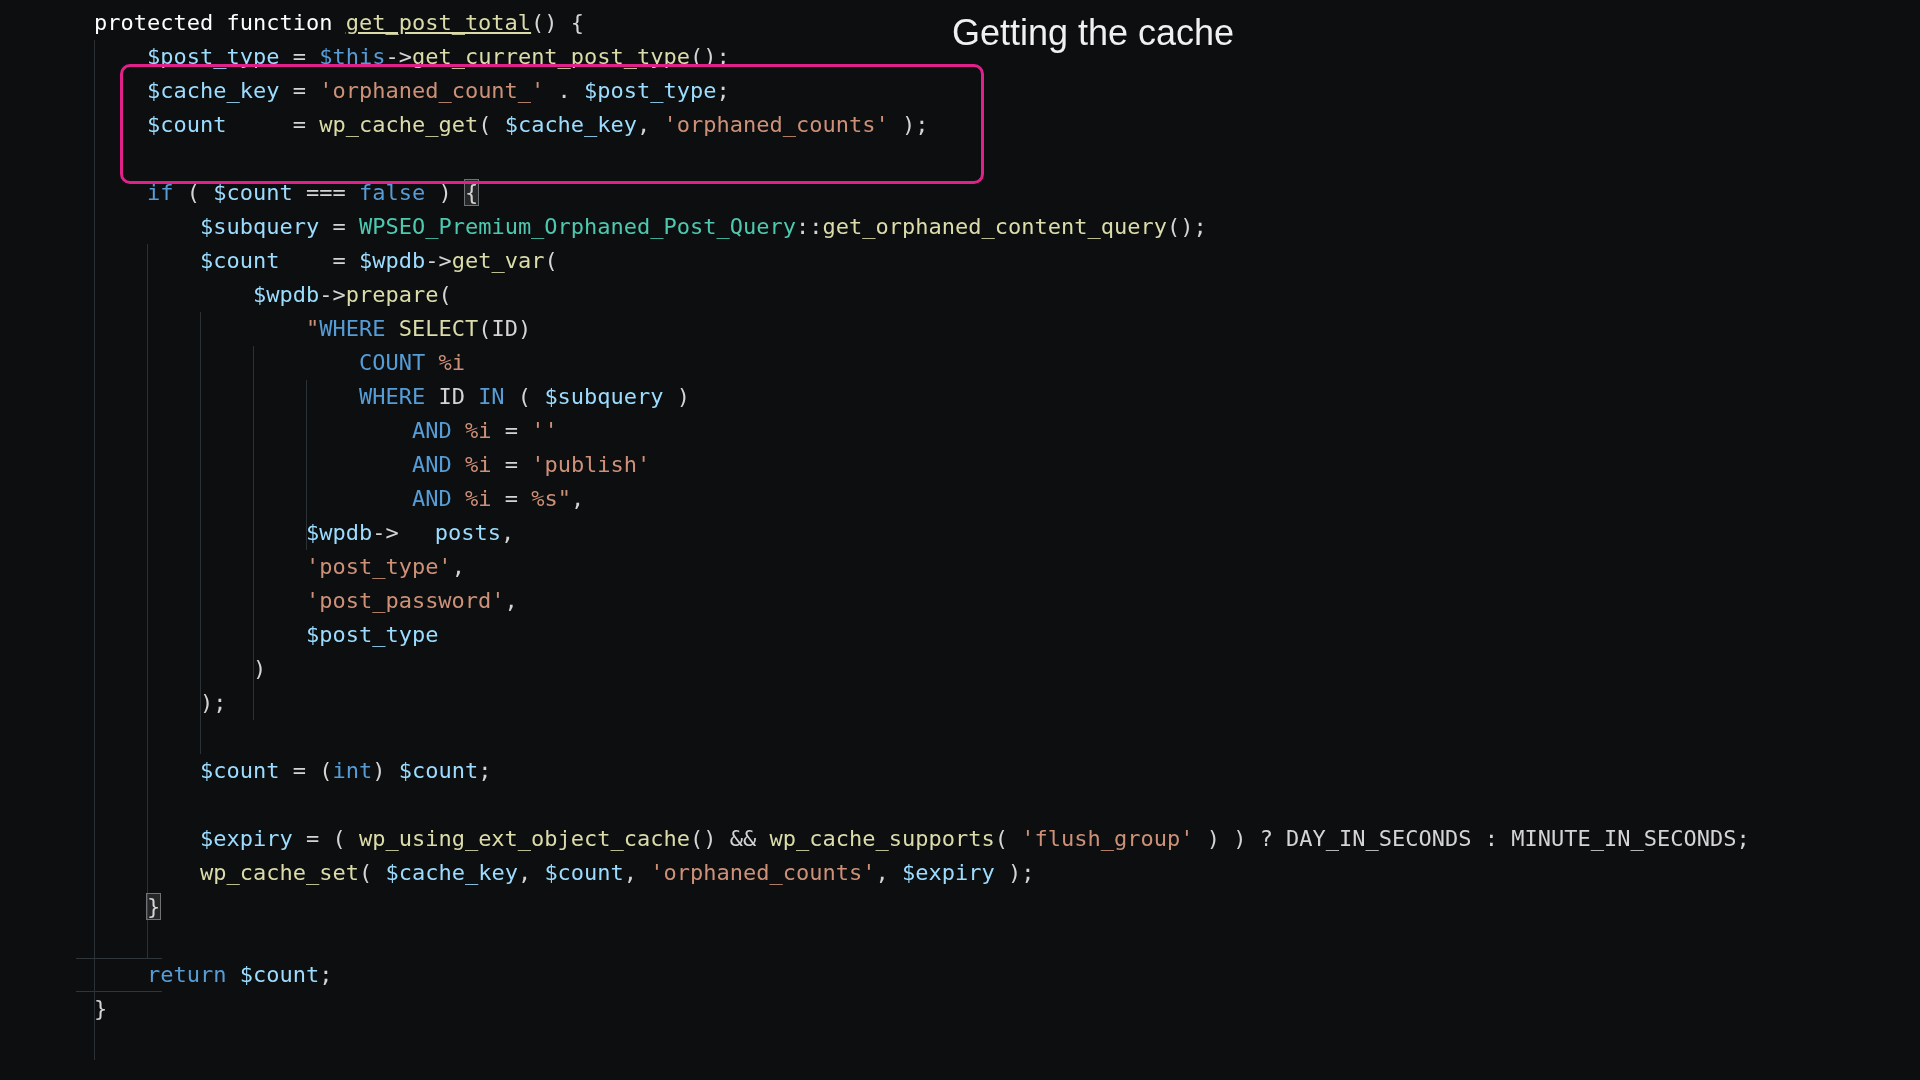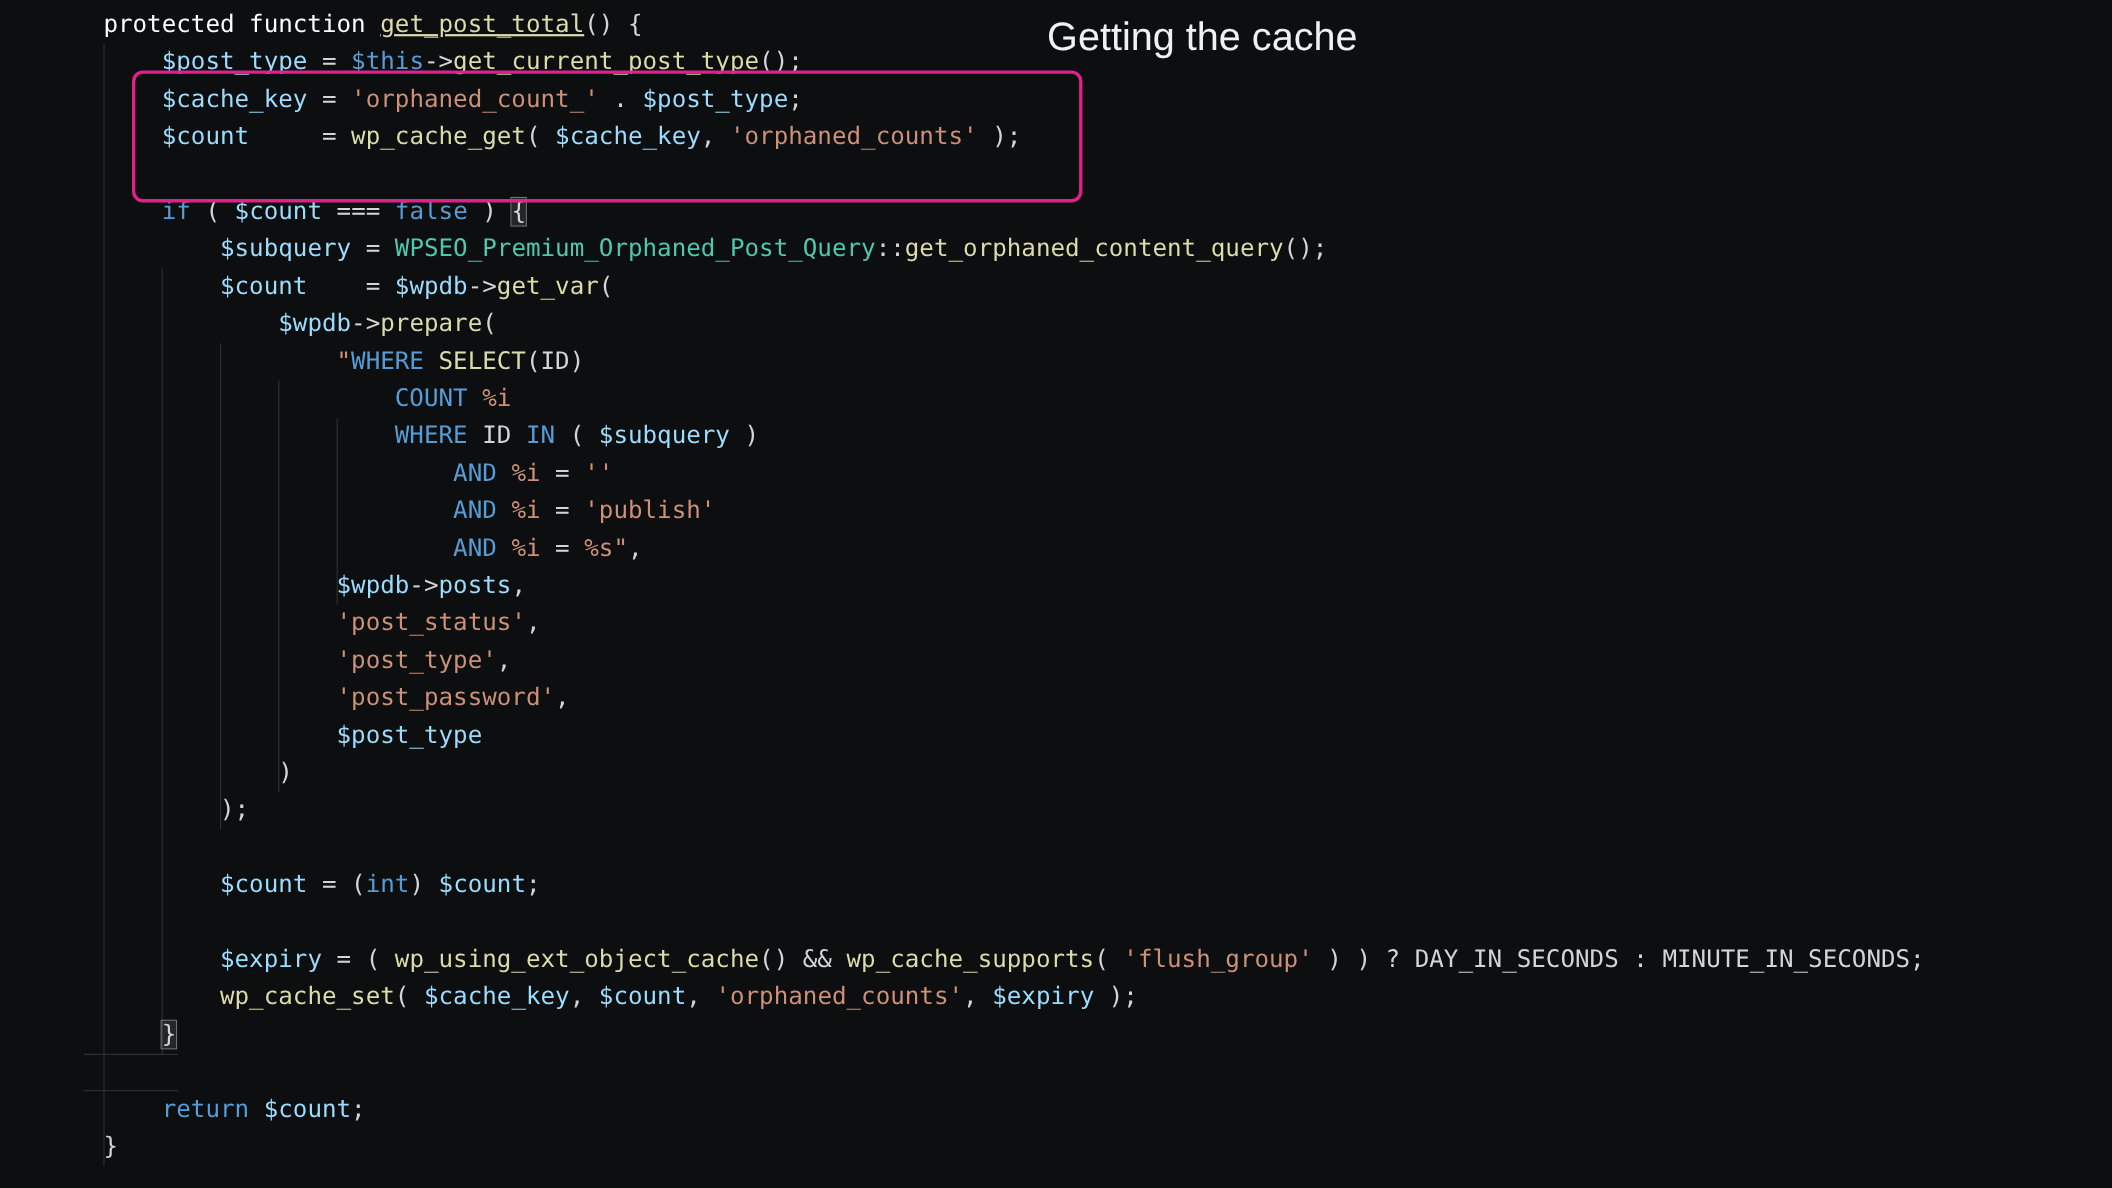--- a/index.html
+++ b/index.html
@@ -71,22 +71,21 @@
       <div class="code-line"><span style="color: rgb(212, 212, 212);">    </span><span style="color: rgb(86, 156, 214);">if</span><span style="color: rgb(212, 212, 212);"> ( </span><span style="color: rgb(156, 220, 254);">$count</span><span style="color: rgb(212, 212, 212);"> === </span><span style="color: rgb(86, 156, 214);">false</span><span style="color: rgb(212, 212, 212);"> ) </span><span class="bracket-match" style="color: rgb(212, 212, 212);">{</span></div>
       <div class="code-line"><span style="color: rgb(212, 212, 212);">        </span><span style="color: rgb(156, 220, 254);">$subquery</span><span style="color: rgb(212, 212, 212);"> = </span><span style="color: rgb(78, 201, 176);">WPSEO_Premium_Orphaned_Post_Query</span><span style="color: rgb(212, 212, 212);">::</span><span style="color: rgb(220, 220, 170);">get_orphaned_content_query</span><span style="color: rgb(212, 212, 212);">();</span></div>
       <div class="code-line"><span style="color: rgb(212, 212, 212);">        </span><span style="color: rgb(156, 220, 254);">$count</span><span style="color: rgb(212, 212, 212);">    = </span><span style="color: rgb(156, 220, 254);">$wpdb</span><span style="color: rgb(212, 212, 212);">-&gt;</span><span style="color: rgb(220, 220, 170);">get_var</span><span style="color: rgb(212, 212, 212);">(</span></div>
       <div class="code-line"><span style="color: rgb(212, 212, 212);">            </span><span style="color: rgb(156, 220, 254);">$wpdb</span><span style="color: rgb(212, 212, 212);">-&gt;</span><span style="color: rgb(220, 220, 170);">prepare</span><span style="color: rgb(212, 212, 212);">(</span></div>
       <div class="code-line"><span style="color: rgb(212, 212, 212);">                </span><span style="color: rgb(206, 145, 120);">"</span><span style="color: rgb(86, 156, 214);">WHERE</span><span style="color: rgb(212, 212, 212);"> </span><span style="color: rgb(220, 220, 170);">SELECT</span><span style="color: rgb(212, 212, 212);">(ID)</span></div>
       <div class="code-line"><span style="color: rgb(212, 212, 212);">                    </span><span style="color: rgb(86, 156, 214);">COUNT</span><span style="color: rgb(212, 212, 212);"> </span><span style="color: rgb(206, 145, 120);">%i</span></div>
       <div class="code-line"><span style="color: rgb(212, 212, 212);">                    </span><span style="color: rgb(86, 156, 214);">WHERE</span><span style="color: rgb(212, 212, 212);"> ID </span><span style="color: rgb(86, 156, 214);">IN</span><span style="color: rgb(212, 212, 212);"> ( </span><span style="color: rgb(156, 220, 254);">$subquery</span><span style="color: rgb(212, 212, 212);"> )</span></div>
       <div class="code-line"><span style="color: rgb(212, 212, 212);">                        </span><span style="color: rgb(86, 156, 214);">AND</span><span style="color: rgb(212, 212, 212);"> </span><span style="color: rgb(206, 145, 120);">%i</span><span style="color: rgb(212, 212, 212);"> = </span><span style="color: rgb(206, 145, 120);">''</span></div>
       <div class="code-line"><span style="color: rgb(212, 212, 212);">                        </span><span style="color: rgb(86, 156, 214);">AND</span><span style="color: rgb(212, 212, 212);"> </span><span style="color: rgb(206, 145, 120);">%i</span><span style="color: rgb(212, 212, 212);"> = </span><span style="color: rgb(206, 145, 120);">'publish'</span></div>
       <div class="code-line"><span style="color: rgb(212, 212, 212);">                        </span><span style="color: rgb(86, 156, 214);">AND</span><span style="color: rgb(212, 212, 212);"> </span><span style="color: rgb(206, 145, 120);">%i</span><span style="color: rgb(212, 212, 212);"> = </span><span style="color: rgb(206, 145, 120);">%s"</span><span style="color: rgb(212, 212, 212);">,</span></div>
-      <div class="code-line"><span style="color: rgb(212, 212, 212);">                </span><span style="color: rgb(156, 220, 254);">$wpdb</span><span style="color: rgb(212, 212, 212);">-&gt;</span><span style="color: rgb(156, 220, 254);">posts</span><span style="color: rgb(212, 212, 212);">,</span></div>
-      <div class="code-line"><span style="color: rgb(212, 212, 212);">                </span><span style="color: rgb(206, 145, 120);">'post_status'</span><span style="color: rgb(212, 212, 212);">,</span></div>
+      <div class="code-line"><span style="color: rgb(212, 212, 212);">                </span><span style="color: rgb(156, 220, 254);">$wpdb</span><span style="color: rgb(212, 212, 212);">-&gt;</span><span style="color: rgb(156, 220, 254); margin-left: 36px;">posts</span><span style="color: rgb(212, 212, 212);">,</span></div>
       <div class="code-line"><span style="color: rgb(212, 212, 212);">                </span><span style="color: rgb(206, 145, 120);">'post_type'</span><span style="color: rgb(212, 212, 212);">,</span></div>
       <div class="code-line"><span style="color: rgb(212, 212, 212);">                </span><span style="color: rgb(206, 145, 120);">'post_password'</span><span style="color: rgb(212, 212, 212);">,</span></div>
       <div class="code-line"><span style="color: rgb(212, 212, 212);">                </span><span style="color: rgb(156, 220, 254);">$post_type</span></div>
       <div class="code-line"><span style="color: rgb(212, 212, 212);">            )</span></div>
       <div class="code-line"><span style="color: rgb(212, 212, 212);">        );</span></div>
       <div class="code-line"></div>
       <div class="code-line"><span style="color: rgb(212, 212, 212);">        </span><span style="color: rgb(156, 220, 254);">$count</span><span style="color: rgb(212, 212, 212);"> = (</span><span style="color: rgb(86, 156, 214);">int</span><span style="color: rgb(212, 212, 212);">) </span><span style="color: rgb(156, 220, 254);">$count</span><span style="color: rgb(212, 212, 212);">;</span></div>
       <div class="code-line"></div>
       <div class="code-line"><span style="color: rgb(212, 212, 212);">        </span><span style="color: rgb(156, 220, 254);">$expiry</span><span style="color: rgb(212, 212, 212);"> = ( </span><span style="color: rgb(220, 220, 170);">wp_using_ext_object_cache</span><span style="color: rgb(212, 212, 212);">() &amp;&amp; </span><span style="color: rgb(220, 220, 170);">wp_cache_supports</span><span style="color: rgb(212, 212, 212);">( </span><span style="color: rgb(206, 145, 120);">'flush_group'</span><span style="color: rgb(212, 212, 212);"> ) ) ? DAY_IN_SECONDS : MINUTE_IN_SECONDS;</span></div>
       <div class="code-line"><span style="color: rgb(212, 212, 212);">        </span><span style="color: rgb(220, 220, 170);">wp_cache_set</span><span style="color: rgb(212, 212, 212);">( </span><span style="color: rgb(156, 220, 254);">$cache_key</span><span style="color: rgb(212, 212, 212);">, </span><span style="color: rgb(156, 220, 254);">$count</span><span style="color: rgb(212, 212, 212);">, </span><span style="color: rgb(206, 145, 120);">'orphaned_counts'</span><span style="color: rgb(212, 212, 212);">, </span><span style="color: rgb(156, 220, 254);">$expiry</span><span style="color: rgb(212, 212, 212);"> );</span></div>

